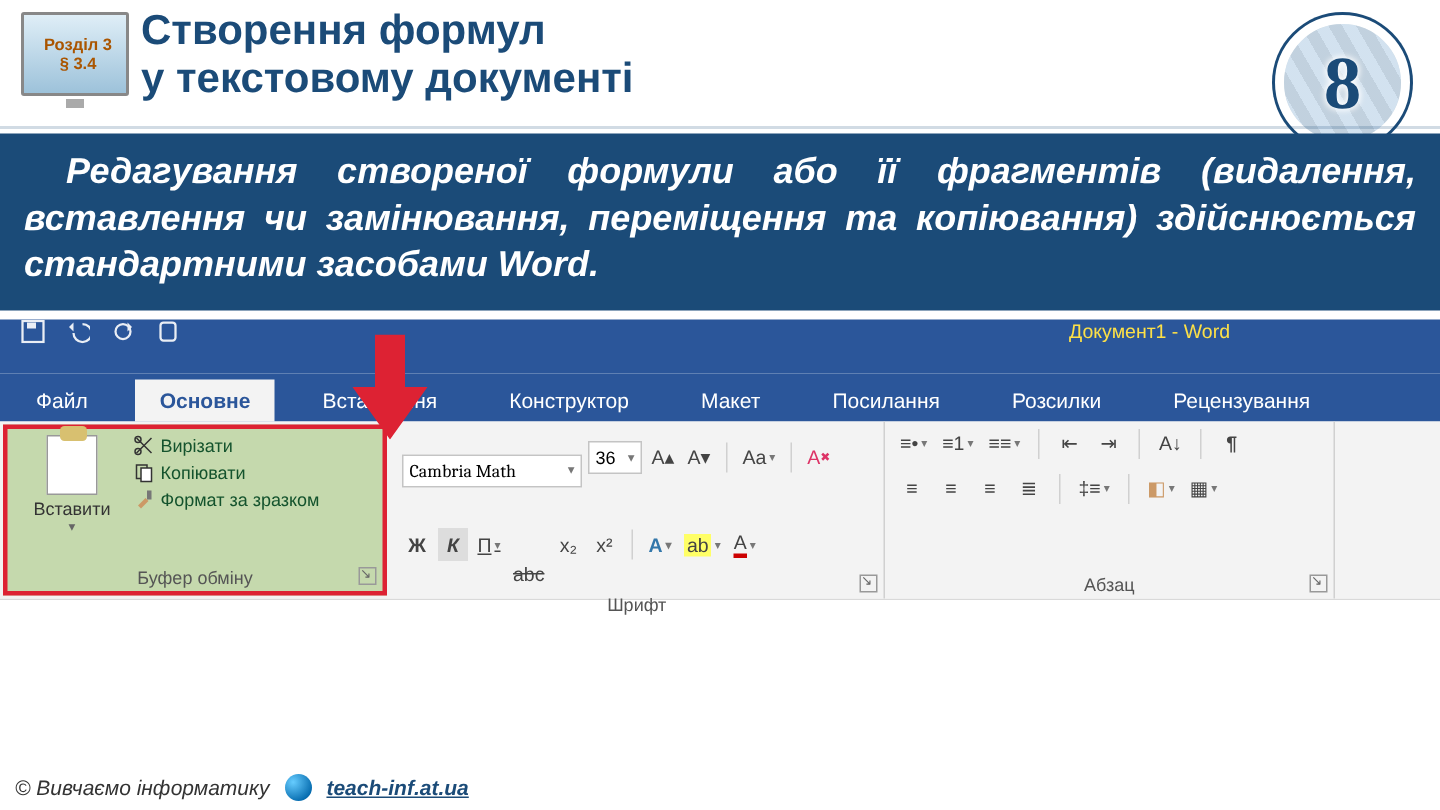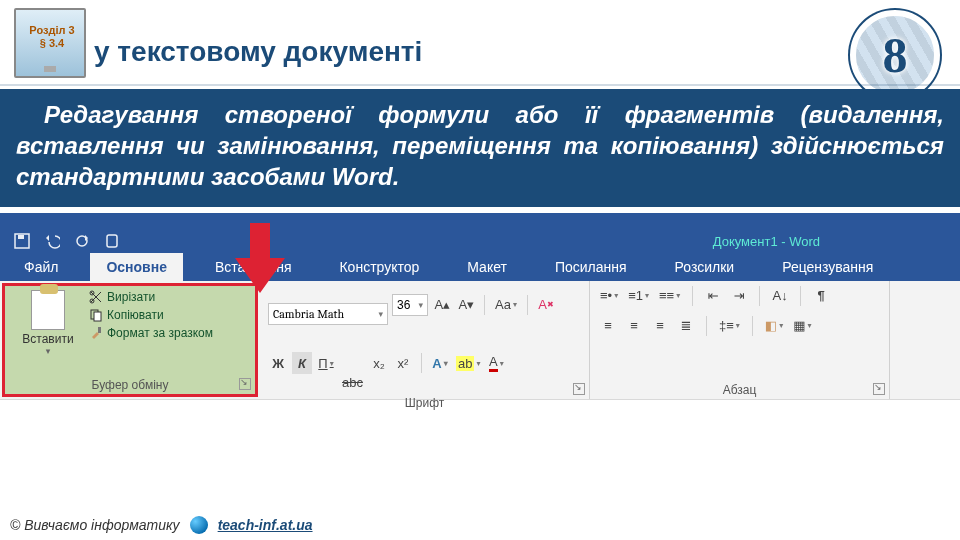--- a/index.html
+++ b/index.html
@@ -1,39 +1,39 @@
 <!DOCTYPE html>
 <html><head>
 <meta charset="utf-8">
 <style>
   * { margin:0; padding:0; box-sizing:border-box; }
   body { width:960px; height:540px; font-family: Arial, sans-serif; background:#fff; position:relative; overflow:hidden; }
 
   
   .header { position:relative; height:85px; background:#fff; }
   .monitor-box { position:absolute; left:14px; top:8px; width:72px; height:70px; }
-  .monitor-screen { position:absolute; left:0; top:0; width:72px; height:70px; background:linear-gradient(180deg,#dfeef7 0%, #9dc2da 100%); border:2px solid #888; border-radius:2px;padding-left:32px; }
+  .monitor-screen { position:absolute; left:0; top:0; width:72px; height:56px; background:linear-gradient(180deg,#dfeef7 0%, #9dc2da 100%); border:2px solid #888; border-radius:2px;padding-left:32px; }
   .monitor-stand { position:absolute; left:30px; top:58px; width:12px; height:6px; background:#aaa; }
   .textbook-label { position:absolute; left:12px; top:14px; width:48px; text-align:center; font-size:11px; color:#a50; font-weight:bold; line-height:1.2; }
 
   .title-block { position:absolute; left:94px; top:4px; font-size:28px; font-weight:bold; color:#1b4b78; line-height:1.15; }
 
   .round-badge { position:absolute; right:20px; top:10px; width:90px; height:90px; border-radius:50%; background:#c8d6e0; border:6px solid #fff; box-shadow:0 0 0 2px #1b4b78; overflow:hidden; display:flex; align-items:center; justify-content:center; }
   .round-badge .grade { font-size:50px; font-weight:bold; color:#1b4b78; font-family:Georgia, serif; text-shadow:0 0 4px #fff,0 0 6px #fff; z-index:2; }
   .round-badge::before { content:""; position:absolute; inset:0; background:repeating-linear-gradient(60deg,#bcd 0 8px,#def 8px 16px); opacity:.5; }
 
   .head-rule { position:absolute; left:0; right:0; top:84px; height:2px; background:#1b4b78; opacity:.2; }
 
   
   .desc-bar { position:relative; margin-top:4px; background:#1b4b78; color:#fff; padding:10px 16px 14px; font-style:italic; font-weight:bold; font-size:24px; line-height:1.3; text-align:justify; }
   .desc-bar .indent { display:inline-block; width:28px; }
 
   
   .word-wrap { margin-top:6px; width:960px; }
-  .word-titlebar { height:36px; background:#2b569a; color:#5eead4; display:flex; align-items:flex-end; position:relative; font-size:13px; }
+  .word-titlebar { height:36px; background:#2b569a; color:#fde047; display:flex; align-items:flex-start; position:relative; font-size:13px; }
   .qat { display:flex; align-items:center; gap:14px; padding-left:14px; }
   .qat-icon { width:16px; height:16px; display:inline-block; opacity:.9; }
   .word-doc-title { position:absolute; left:50%; transform:translateX(-50%); font-size:13px; white-space:nowrap; right:auto; }
   .word-doc-title { left:auto; right:140px; transform:none; }
 
   .word-tabs { height:32px; background:#2b569a; color:#fff; display:flex; align-items:flex-end; font-size:14px; padding-left:8px; gap:16px; }
   .word-tab { padding:6px 16px 6px; cursor:pointer; white-space:nowrap; }
   .word-tab.active { background:#f3f3f3; color:#2b569a; font-weight:bold; }
 
   .ribbon { background:#f3f3f3; height:118px; display:flex; align-items:stretch; position:relative; }
@@ -85,21 +85,21 @@
   <div class="monitor-box">
     <div class="monitor-screen">
       <div class="textbook-label">
         <span>Розділ 3</span><br>
         <span>§ 3.4</span>
       </div>
     </div>
     <div class="monitor-stand"></div>
   </div>
   <div class="title-block">
-    <br>
+    <span>Створення формул</span><br>
     <span>у текстовому документі</span>
   </div>
   <div class="round-badge">
     <span class="grade">8</span>
   </div>
   <div class="head-rule"></div>
 </div>
 
 <div class="desc-bar">
   <span class="indent"></span><span>Редагування створеної формули або її фрагментів (видалення, вставлення чи замінювання, переміщення та копіювання) здійснюється стандартними засобами Word.</span>

